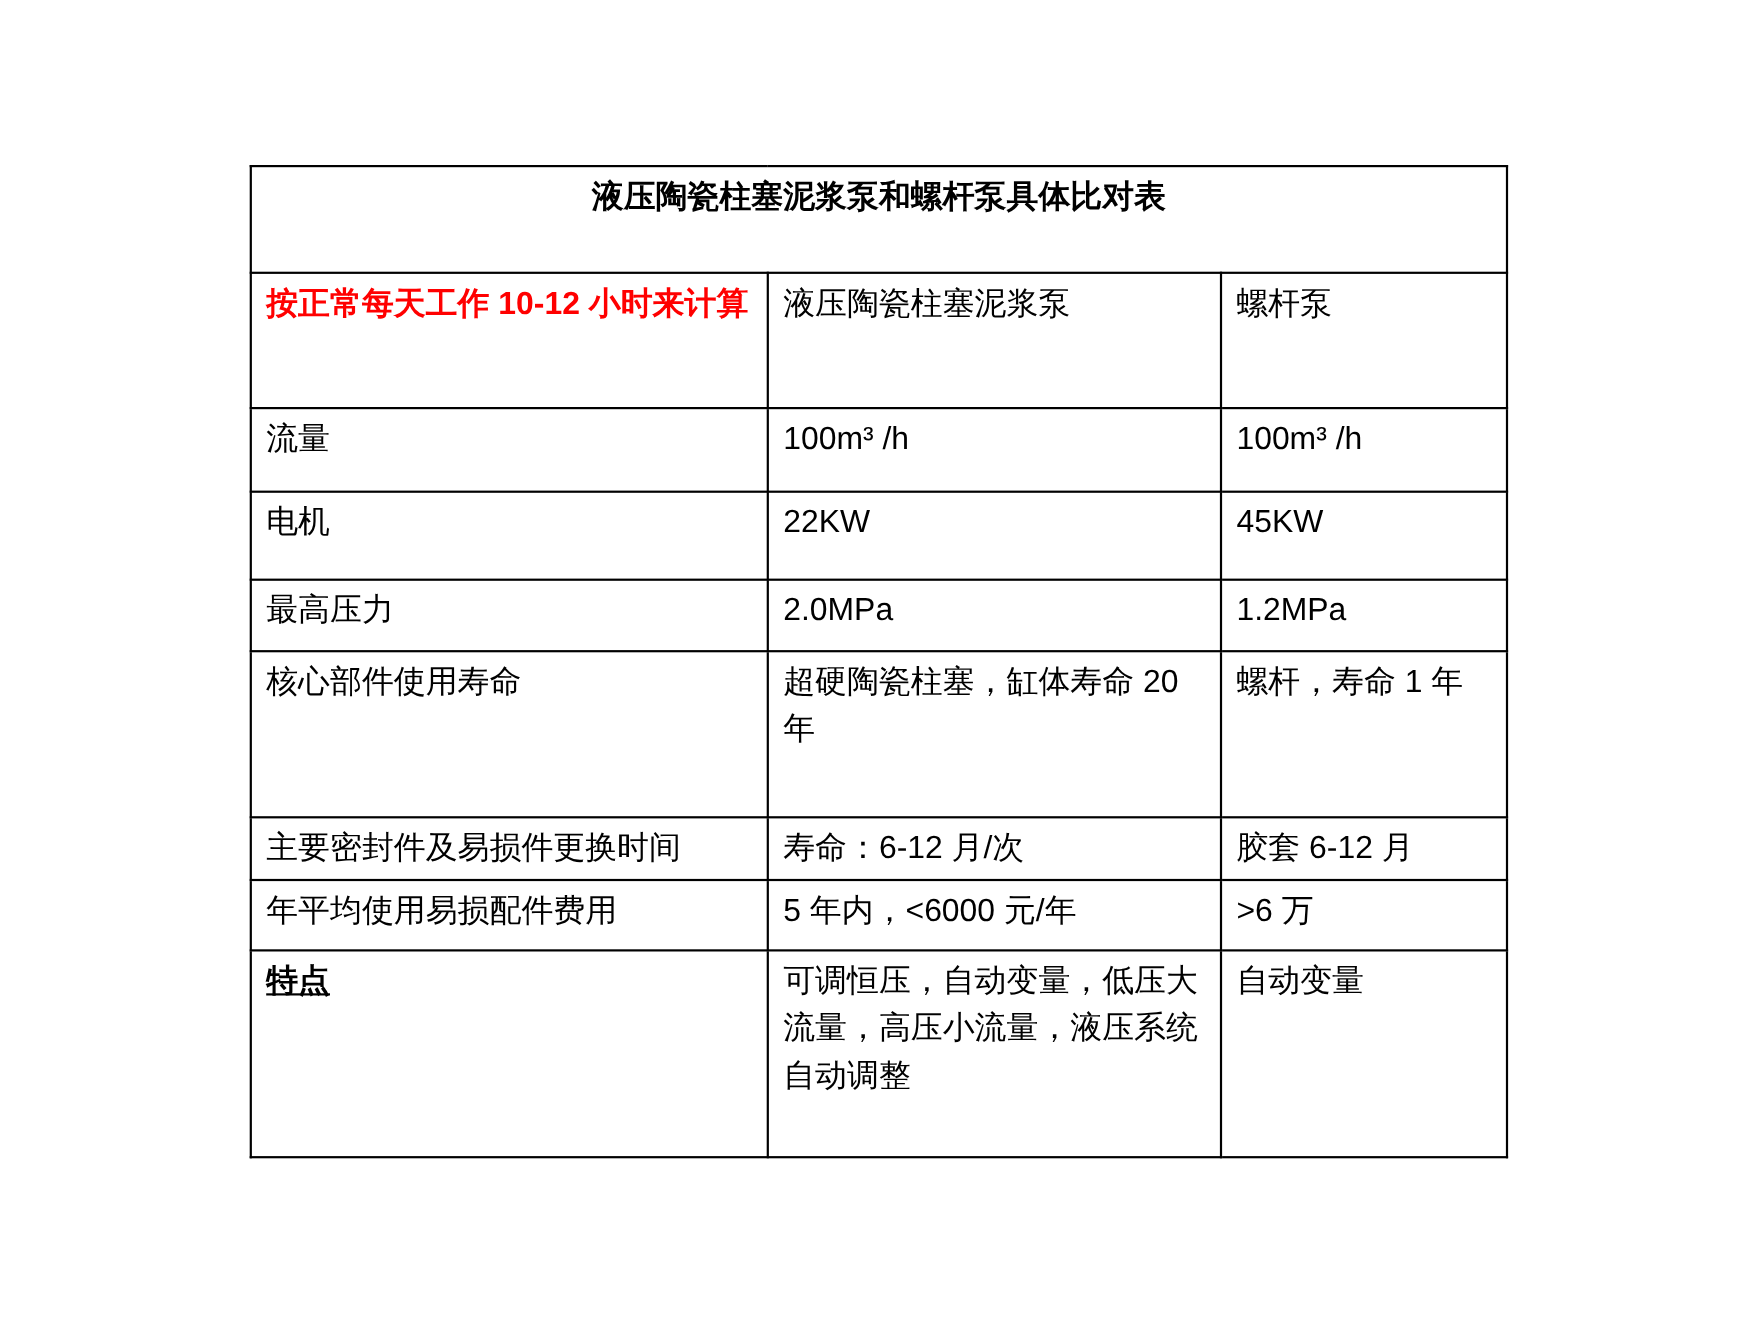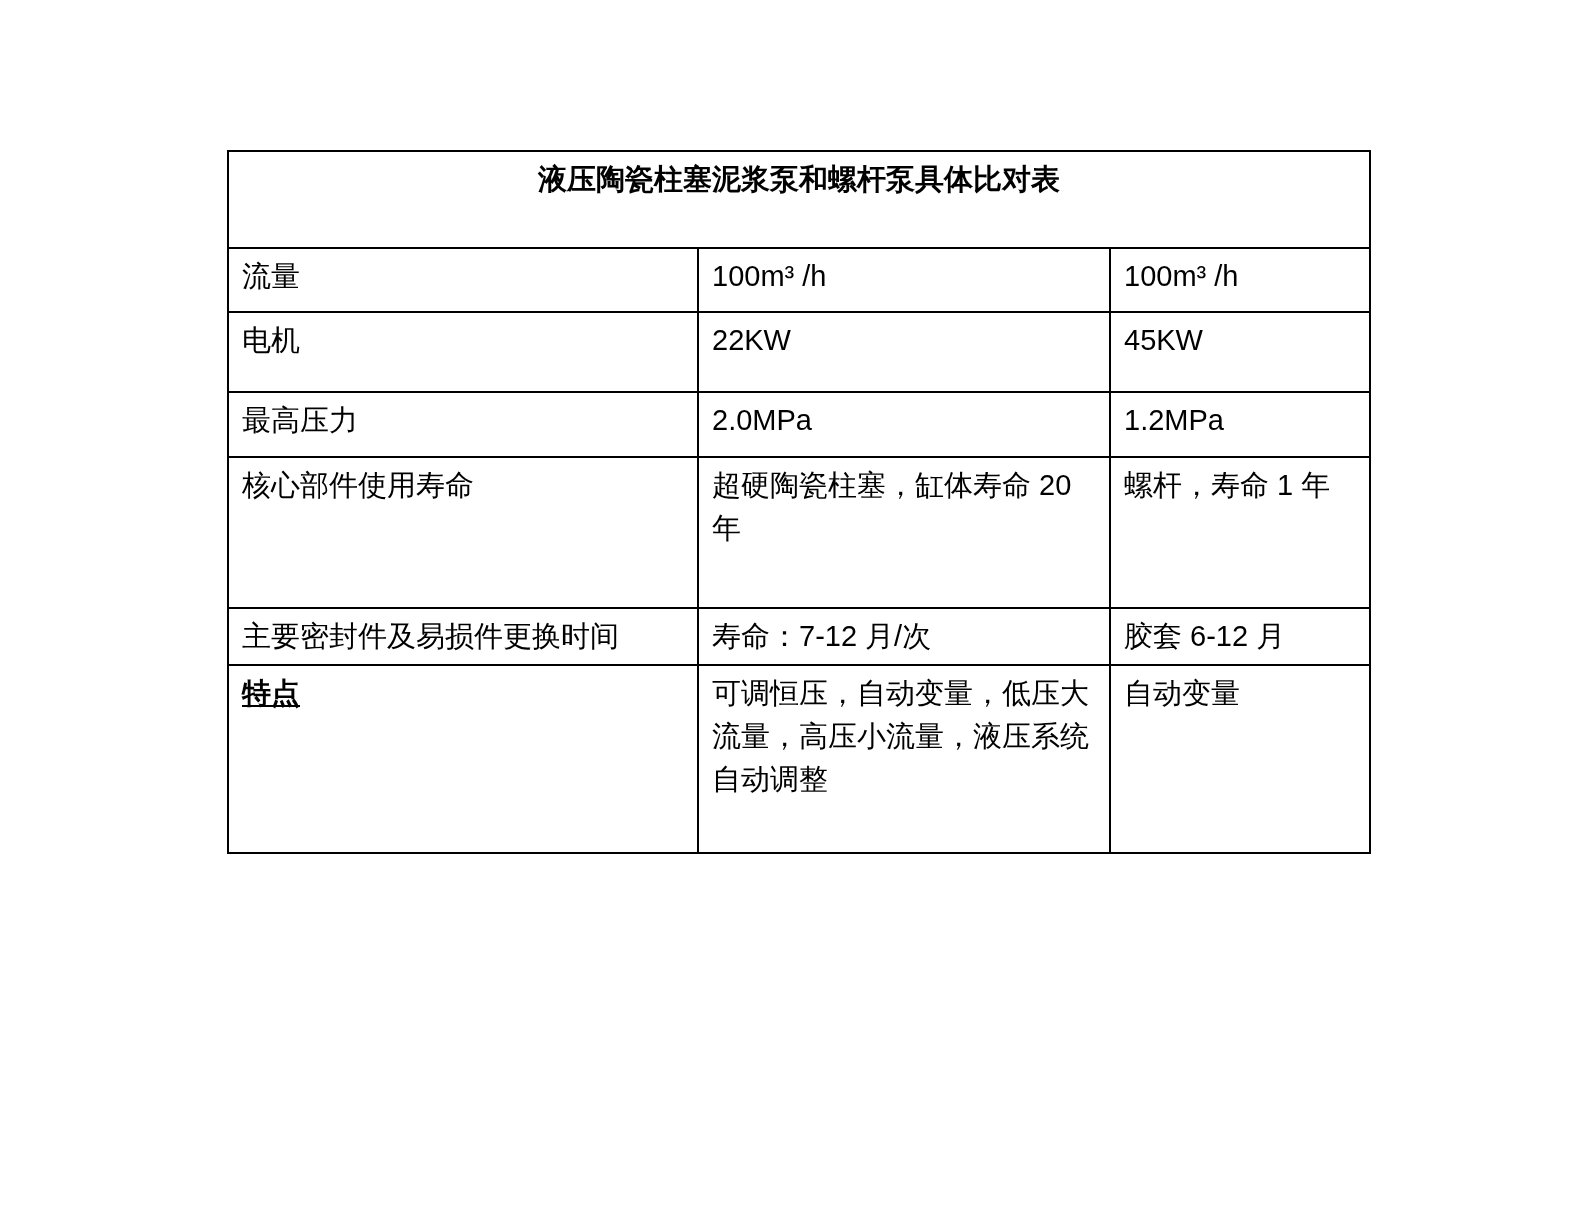--- a/index.html
+++ b/index.html
@@ -56,21 +56,26 @@
   <table class="cmp">
     <colgroup>
       <col style="width:470px">
       <col style="width:412px">
       <col style="width:260px">
     </colgroup>
     <tbody>
       <tr style="height:97px">
         <td colspan="3" class="title-cell">液压陶瓷柱塞泥浆泵和螺杆泵具体比对表</td>
       </tr>
-      <tr style="height:64px">
+      <tr style="height:123px">
+        <td class="red-cell">按正常每天工作 10-12 小时来计算</td>
+        <td>液压陶瓷柱塞泥浆泵</td>
+        <td>螺杆泵</td>
+      </tr>
+      <tr style="height:76px">
         <td>流量</td>
         <td>100m³ /h</td>
         <td>100m³ /h</td>
       </tr>
       <tr style="height:80px">
         <td>电机</td>
         <td>22KW</td>
         <td>45KW</td>
       </tr>
       <tr style="height:65px">
@@ -78,22 +83,27 @@
         <td>2.0MPa</td>
         <td>1.2MPa</td>
       </tr>
       <tr style="height:151px">
         <td>核心部件使用寿命</td>
         <td>超硬陶瓷柱塞，缸体寿命 20 年</td>
         <td>螺杆，寿命 1 年</td>
       </tr>
       <tr style="height:49px">
         <td>主要密封件及易损件更换时间</td>
-        <td>寿命：7-12 月/次</td>
+        <td>寿命：6-12 月/次</td>
         <td>胶套 6-12 月</td>
+      </tr>
+      <tr style="height:64px">
+        <td>年平均使用易损配件费用</td>
+        <td>5 年内，&lt;6000 元/年</td>
+        <td>&gt;6 万</td>
       </tr>
       <tr style="height:188px">
         <td class="bold-label">特点</td>
         <td>可调恒压，自动变量，低压大流量，高压小流量，液压系统自动调整</td>
         <td>自动变量</td>
       </tr>
     </tbody>
   </table>
 </div>
 

